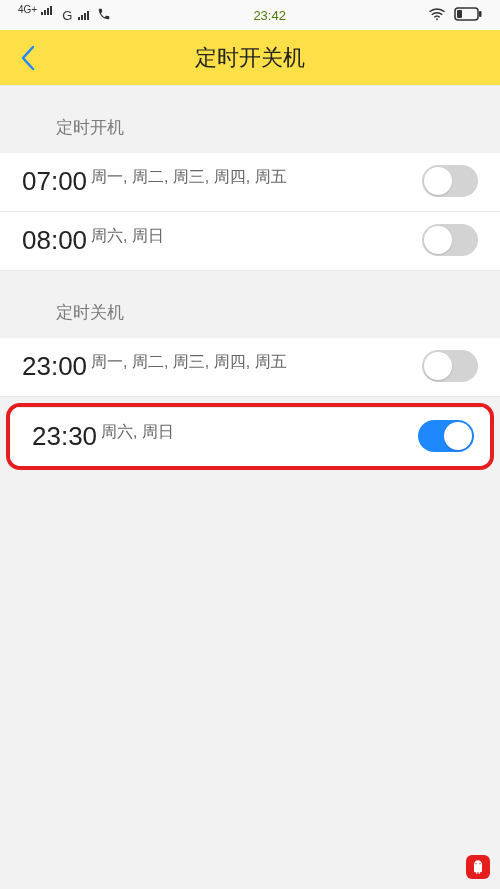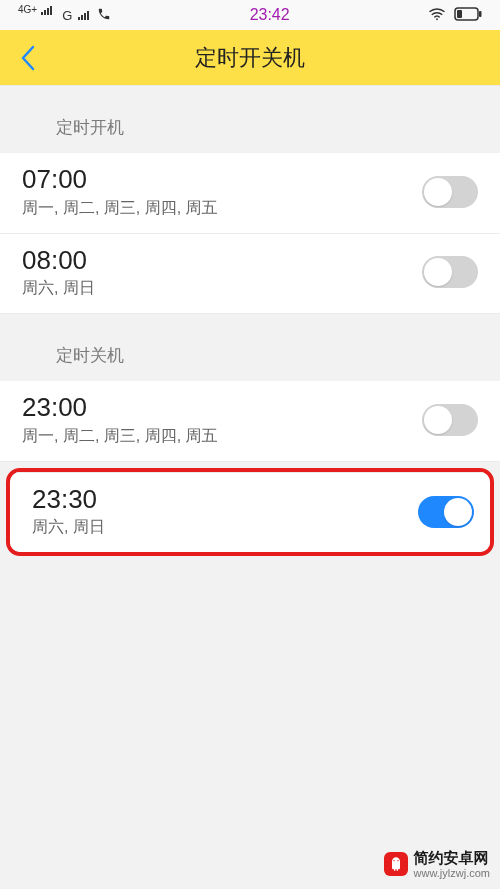--- a/index.html
+++ b/index.html
@@ -23,21 +23,21 @@
     }
     .status-left { display: flex; align-items: center; gap: 4px; }
     .net-block { display: flex; flex-direction: column; line-height: 1; font-size: 10px; }
     .net-row { display: flex; align-items: center; gap: 2px; margin-top: 21px; }
     .signal-bars { display: inline-flex; align-items: flex-end; gap: 1px; margin-left: 2px; }
     .signal-bars span { width: 2px; background: #333; }
     .signal-bars span:nth-child(1){height:3px}
     .signal-bars span:nth-child(2){height:5px}
     .signal-bars span:nth-child(3){height:7px}
     .signal-bars span:nth-child(4){height:9px}
-    .status-center { font-size: 16px; color: #a21caf; }
+    .status-center { font-size: 13px; color: #4d7c0f; }
     .status-right { display: flex; align-items: center; gap: 8px; }
     .wifi-ic, .battery-ic { display: inline-block; }
     .nav-header {
       height: 56px;
       background: #fde047;
       border-bottom: 1px solid #e9e9e9;
       display: flex;
       align-items: center;
       position: relative;
     }
@@ -66,21 +66,21 @@
     }
     .row {
       background: #fff;
       padding: 12px 22px 14px;
       display: flex;
       align-items: center;
       justify-content: space-between;
       border-bottom: 1px solid #ebebeb;
     }
     .row:first-of-type { border-top: 1px solid #ebebeb; }
-    .row-text { display: flex; flex-direction: column; gap: 4px; }
+    .row-text { display: flex; flex-direction: row; gap: 4px; }
     .row-time { font-size: 26px; font-weight: 400; color: #222; line-height: 1.1; }
     .row-days { font-size: 16px; color: #666; }
     .toggle {
       width: 56px; height: 32px;
       background: #d3d3d3;
       border-radius: 16px;
       position: relative;
       transition: background .15s;
       flex-shrink: 0;
     }
@@ -232,17 +232,13 @@
 </div>
 
 <div class="watermark-bottom">
   <div class="wm-badge">
     <svg width="16" height="16" viewBox="0 0 24 24" fill="#fff">
         <path d="M6 8c0-3.3 2.7-6 6-6s6 2.7 6 6v10c0 1.1-.9 2-2 2h-1v2h-2v-2h-2v2h-2v-2H8c-1.1 0-2-.9-2-2V8z"></path>
         <circle cx="9" cy="7" r="1" fill="#e51d1d"></circle>
         <circle cx="15" cy="7" r="1" fill="#e51d1d"></circle>
       </svg>
   </div>
-  <div>
-    <span class="wm-text-cn">简约安卓网</span>
-    <span class="wm-url">www.jylzwj.com</span>
-  </div>
 </div>
 
 </body></html>

